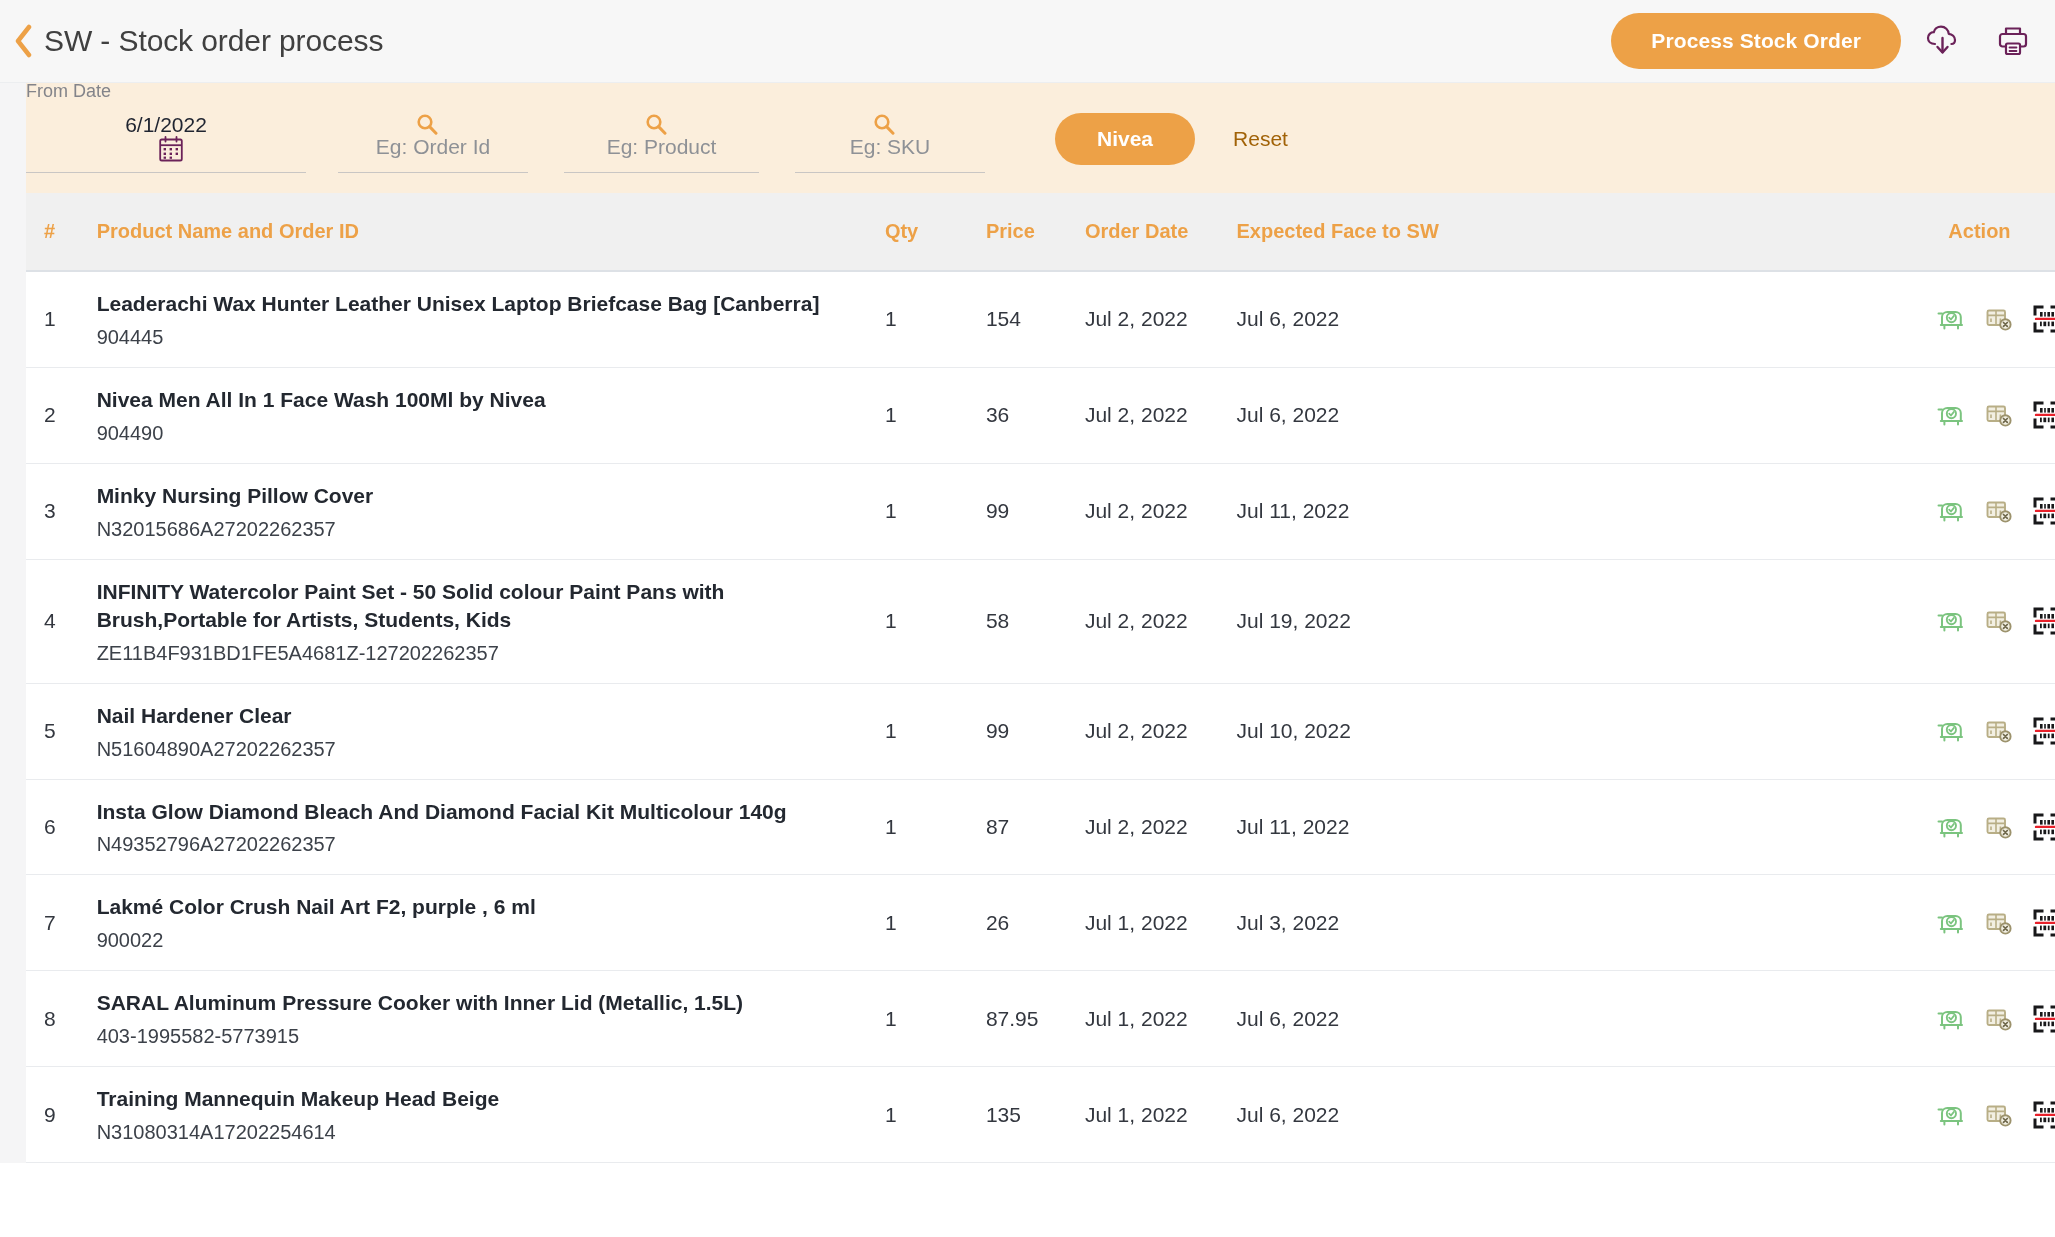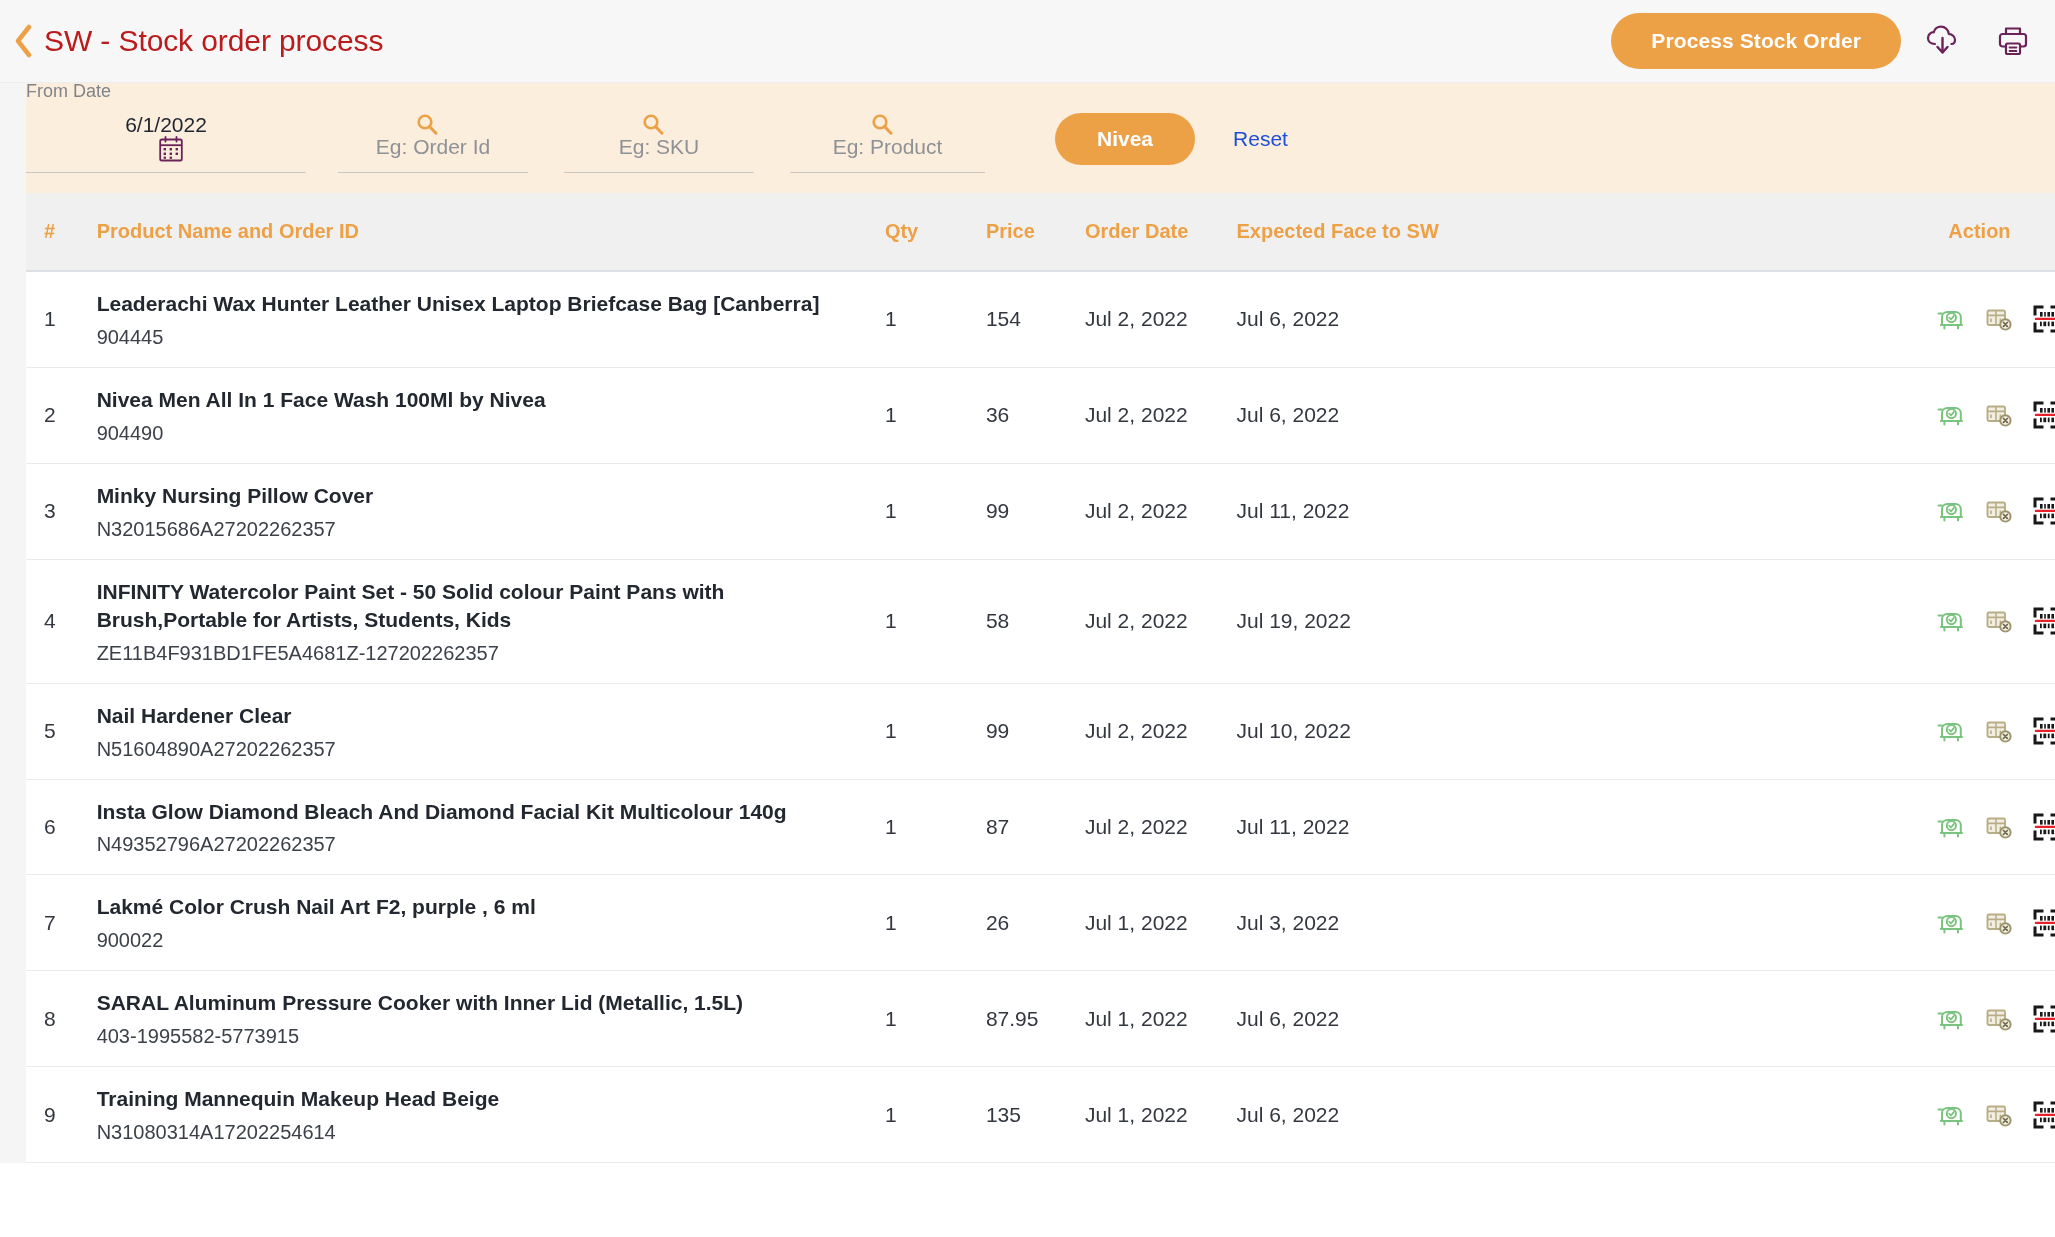--- a/index.html
+++ b/index.html
@@ -23,21 +23,21 @@
   .back-chevron {
     width: 30px; height: 44px;
     display: flex; align-items: center; justify-content: center;
     cursor: pointer;
     flex: 0 0 auto;
   }
   .back-chevron svg { display: block; }
   .page-title {
     font-size: 30px;
     font-weight: 400;
-    color: #b91c1c;
+    color: #404040;
     letter-spacing: -0.1px;
     margin-left: 6px;
     white-space: nowrap;
   }
   .header-spacer { flex: 1 1 auto; }
   .process-btn {
     background: #eda147;
     color: #ffffff;
     border: none;
     border-radius: 40px;
@@ -127,21 +127,21 @@
     border-radius: 40px;
     font-size: 21px;
     font-weight: 700;
     font-family: "Liberation Sans", sans-serif;
     padding: 14px 42px;
     cursor: pointer;
   }
   .reset-btn {
     background: transparent;
     border: none;
-    color: #1d4ed8;
+    color: #a16207;
     font-size: 21px;
     font-family: "Liberation Sans", sans-serif;
     cursor: pointer;
     margin-left: 38px;
   }
 
   
   .table-wrap {
     background: #ffffff;
     padding-left: 26px;
@@ -282,41 +282,41 @@
       <span class="search-ico">
         <svg width="22" height="22" viewBox="0 0 22 22" fill="none">
           <circle cx="9" cy="9" r="6.3" stroke="#eda147" stroke-width="2.6"></circle>
           <path d="M13.6 13.6 L20 20.2" stroke="#eda147" stroke-width="3" stroke-linecap="round"></path>
         </svg>
       </span>
       <span class="field-placeholder">Eg: Order Id</span>
     </div>
   </div>
 
+  <div class="field search-field sf-product">
+    <div class="field-underline">
+      <span class="search-ico">
+        <svg width="22" height="22" viewBox="0 0 22 22" fill="none">
+          <circle cx="9" cy="9" r="6.3" stroke="#eda147" stroke-width="2.6"></circle>
+          <path d="M13.6 13.6 L20 20.2" stroke="#eda147" stroke-width="3" stroke-linecap="round"></path>
+        </svg>
+      </span>
+      <span class="field-placeholder">Eg: Product</span>
+    </div>
+  </div>
+
   <div class="field search-field sf-sku">
     <div class="field-underline">
       <span class="search-ico">
         <svg width="22" height="22" viewBox="0 0 22 22" fill="none">
           <circle cx="9" cy="9" r="6.3" stroke="#eda147" stroke-width="2.6"></circle>
           <path d="M13.6 13.6 L20 20.2" stroke="#eda147" stroke-width="3" stroke-linecap="round"></path>
         </svg>
       </span>
       <span class="field-placeholder">Eg: SKU</span>
-    </div>
-  </div>
-
-  <div class="field search-field sf-product">
-    <div class="field-underline">
-      <span class="search-ico">
-        <svg width="22" height="22" viewBox="0 0 22 22" fill="none">
-          <circle cx="9" cy="9" r="6.3" stroke="#eda147" stroke-width="2.6"></circle>
-          <path d="M13.6 13.6 L20 20.2" stroke="#eda147" stroke-width="3" stroke-linecap="round"></path>
-        </svg>
-      </span>
-      <span class="field-placeholder">Eg: Product</span>
     </div>
   </div>
 
   <div class="filter-actions">
     <button class="search-btn">Nivea</button>
     <button class="reset-btn">Reset</button>
   </div>
 </div>
 
 <div class="table-wrap">

